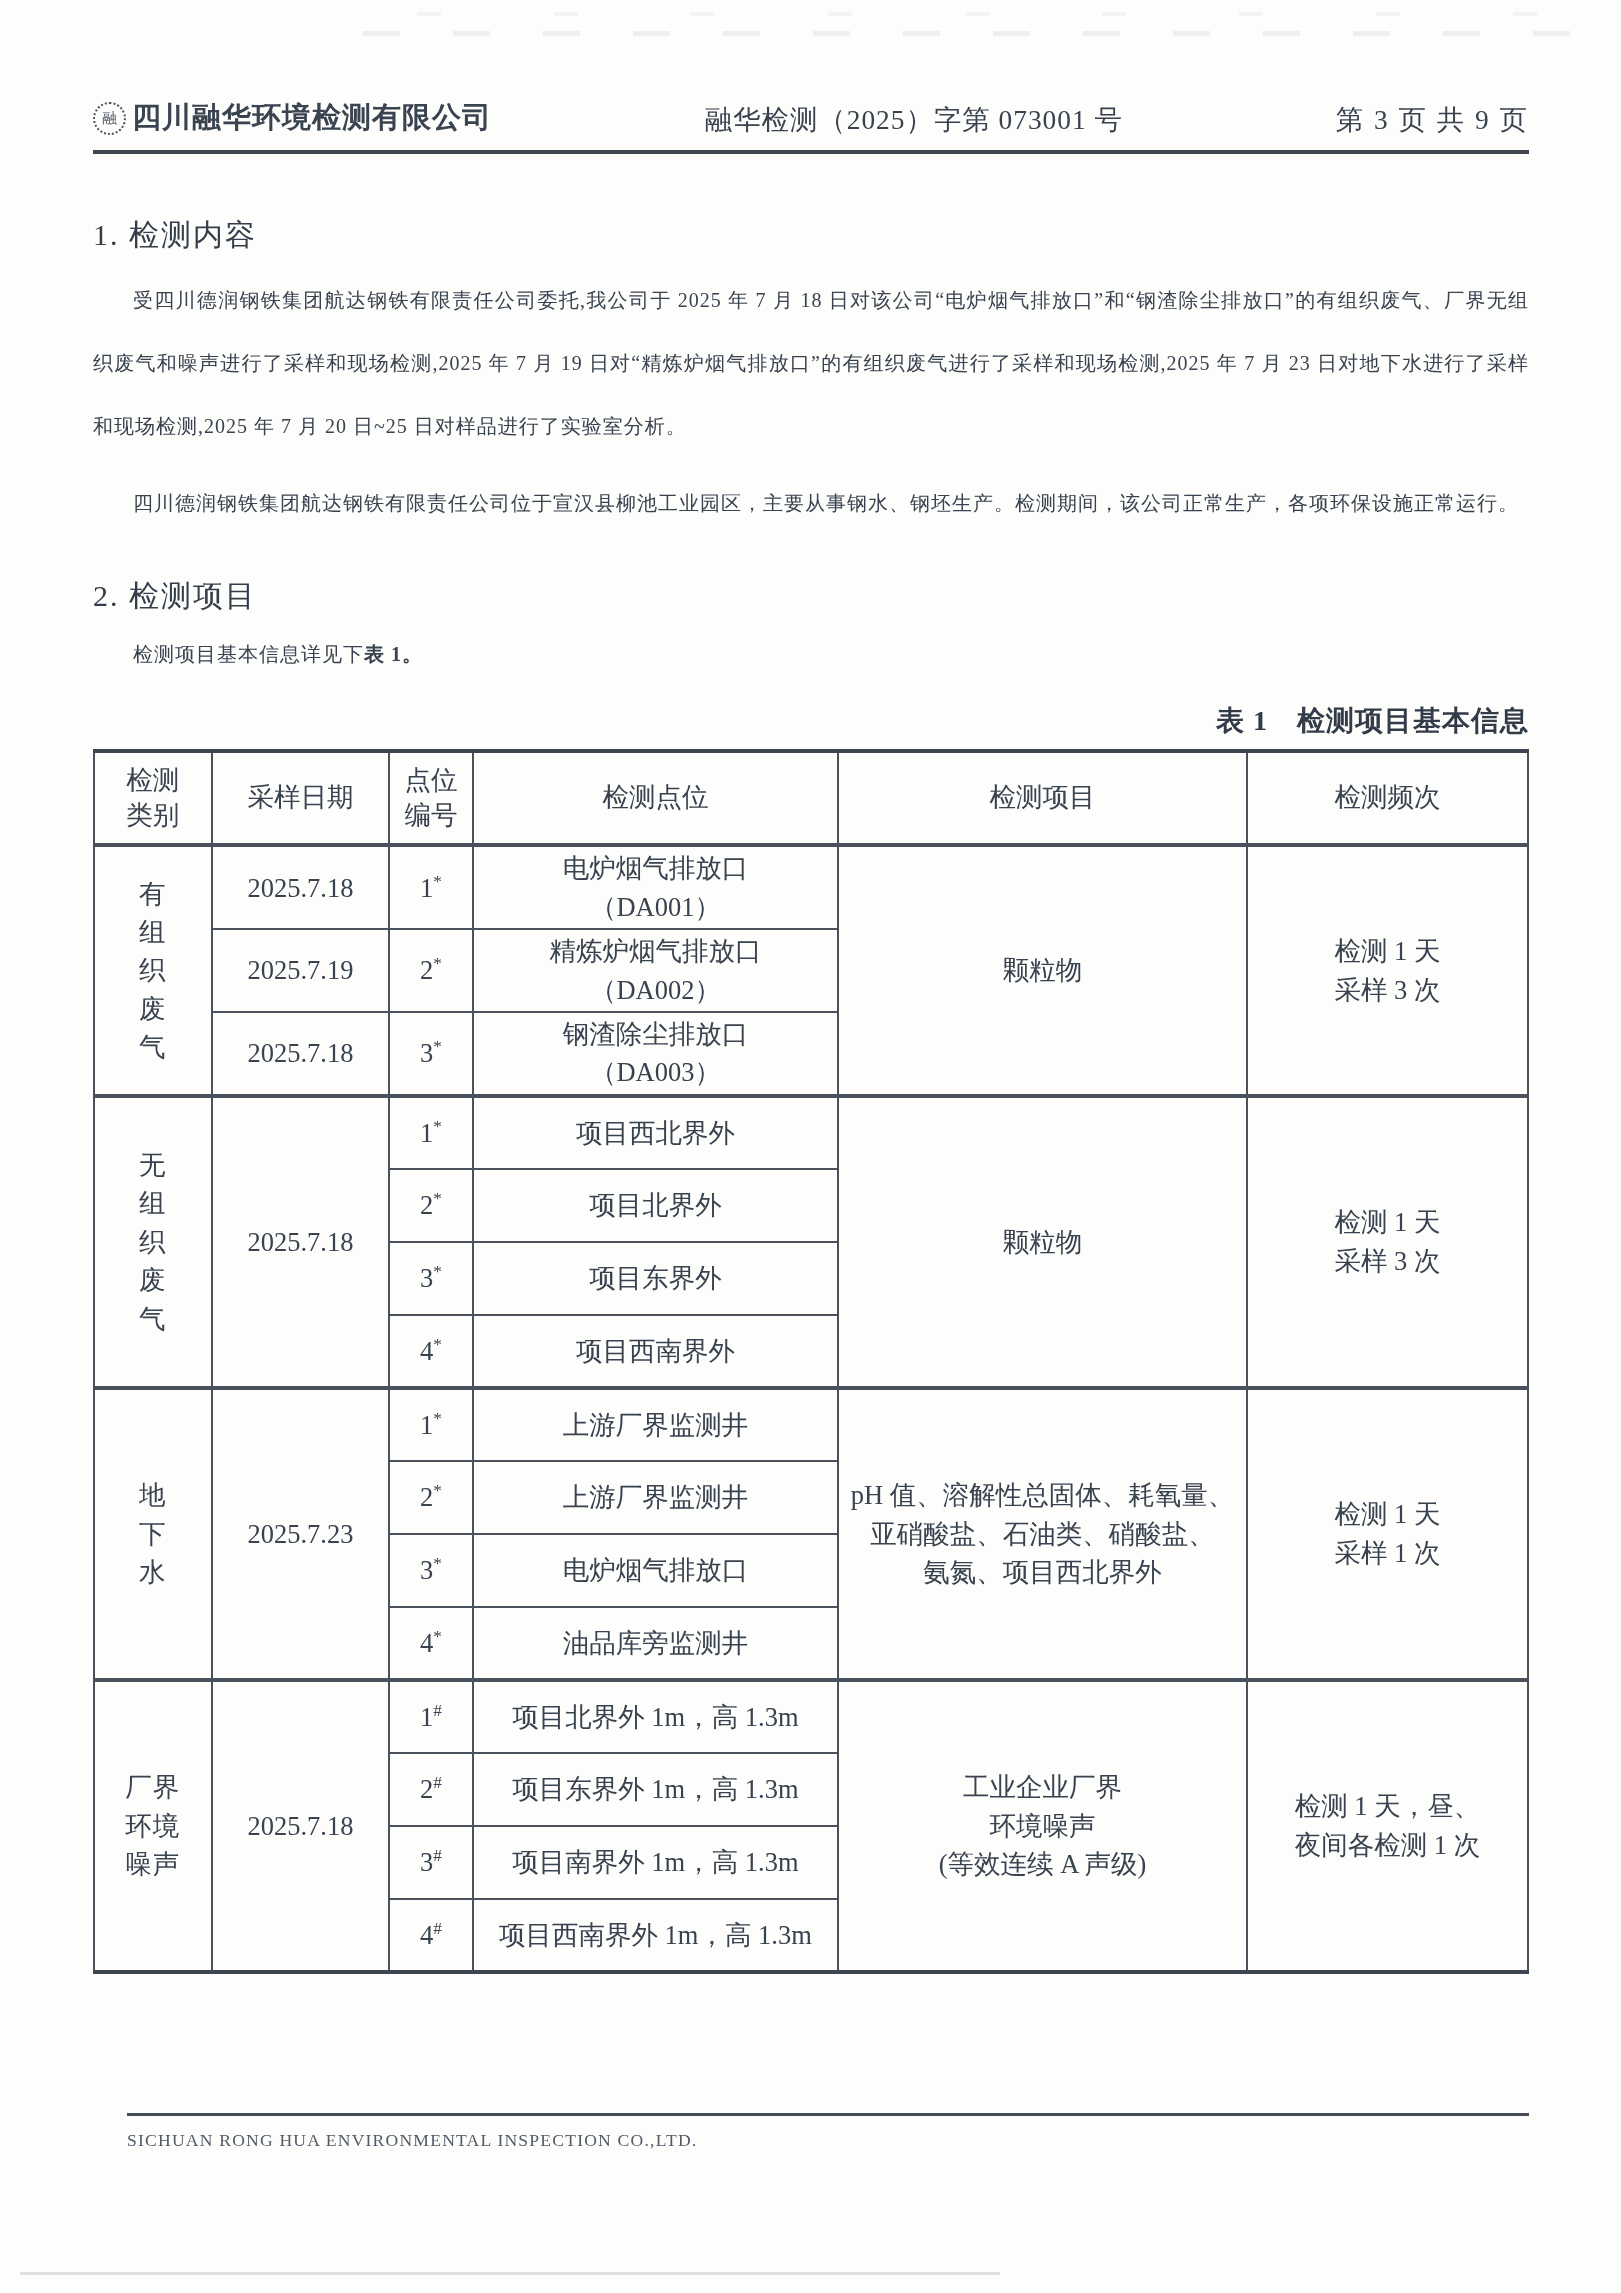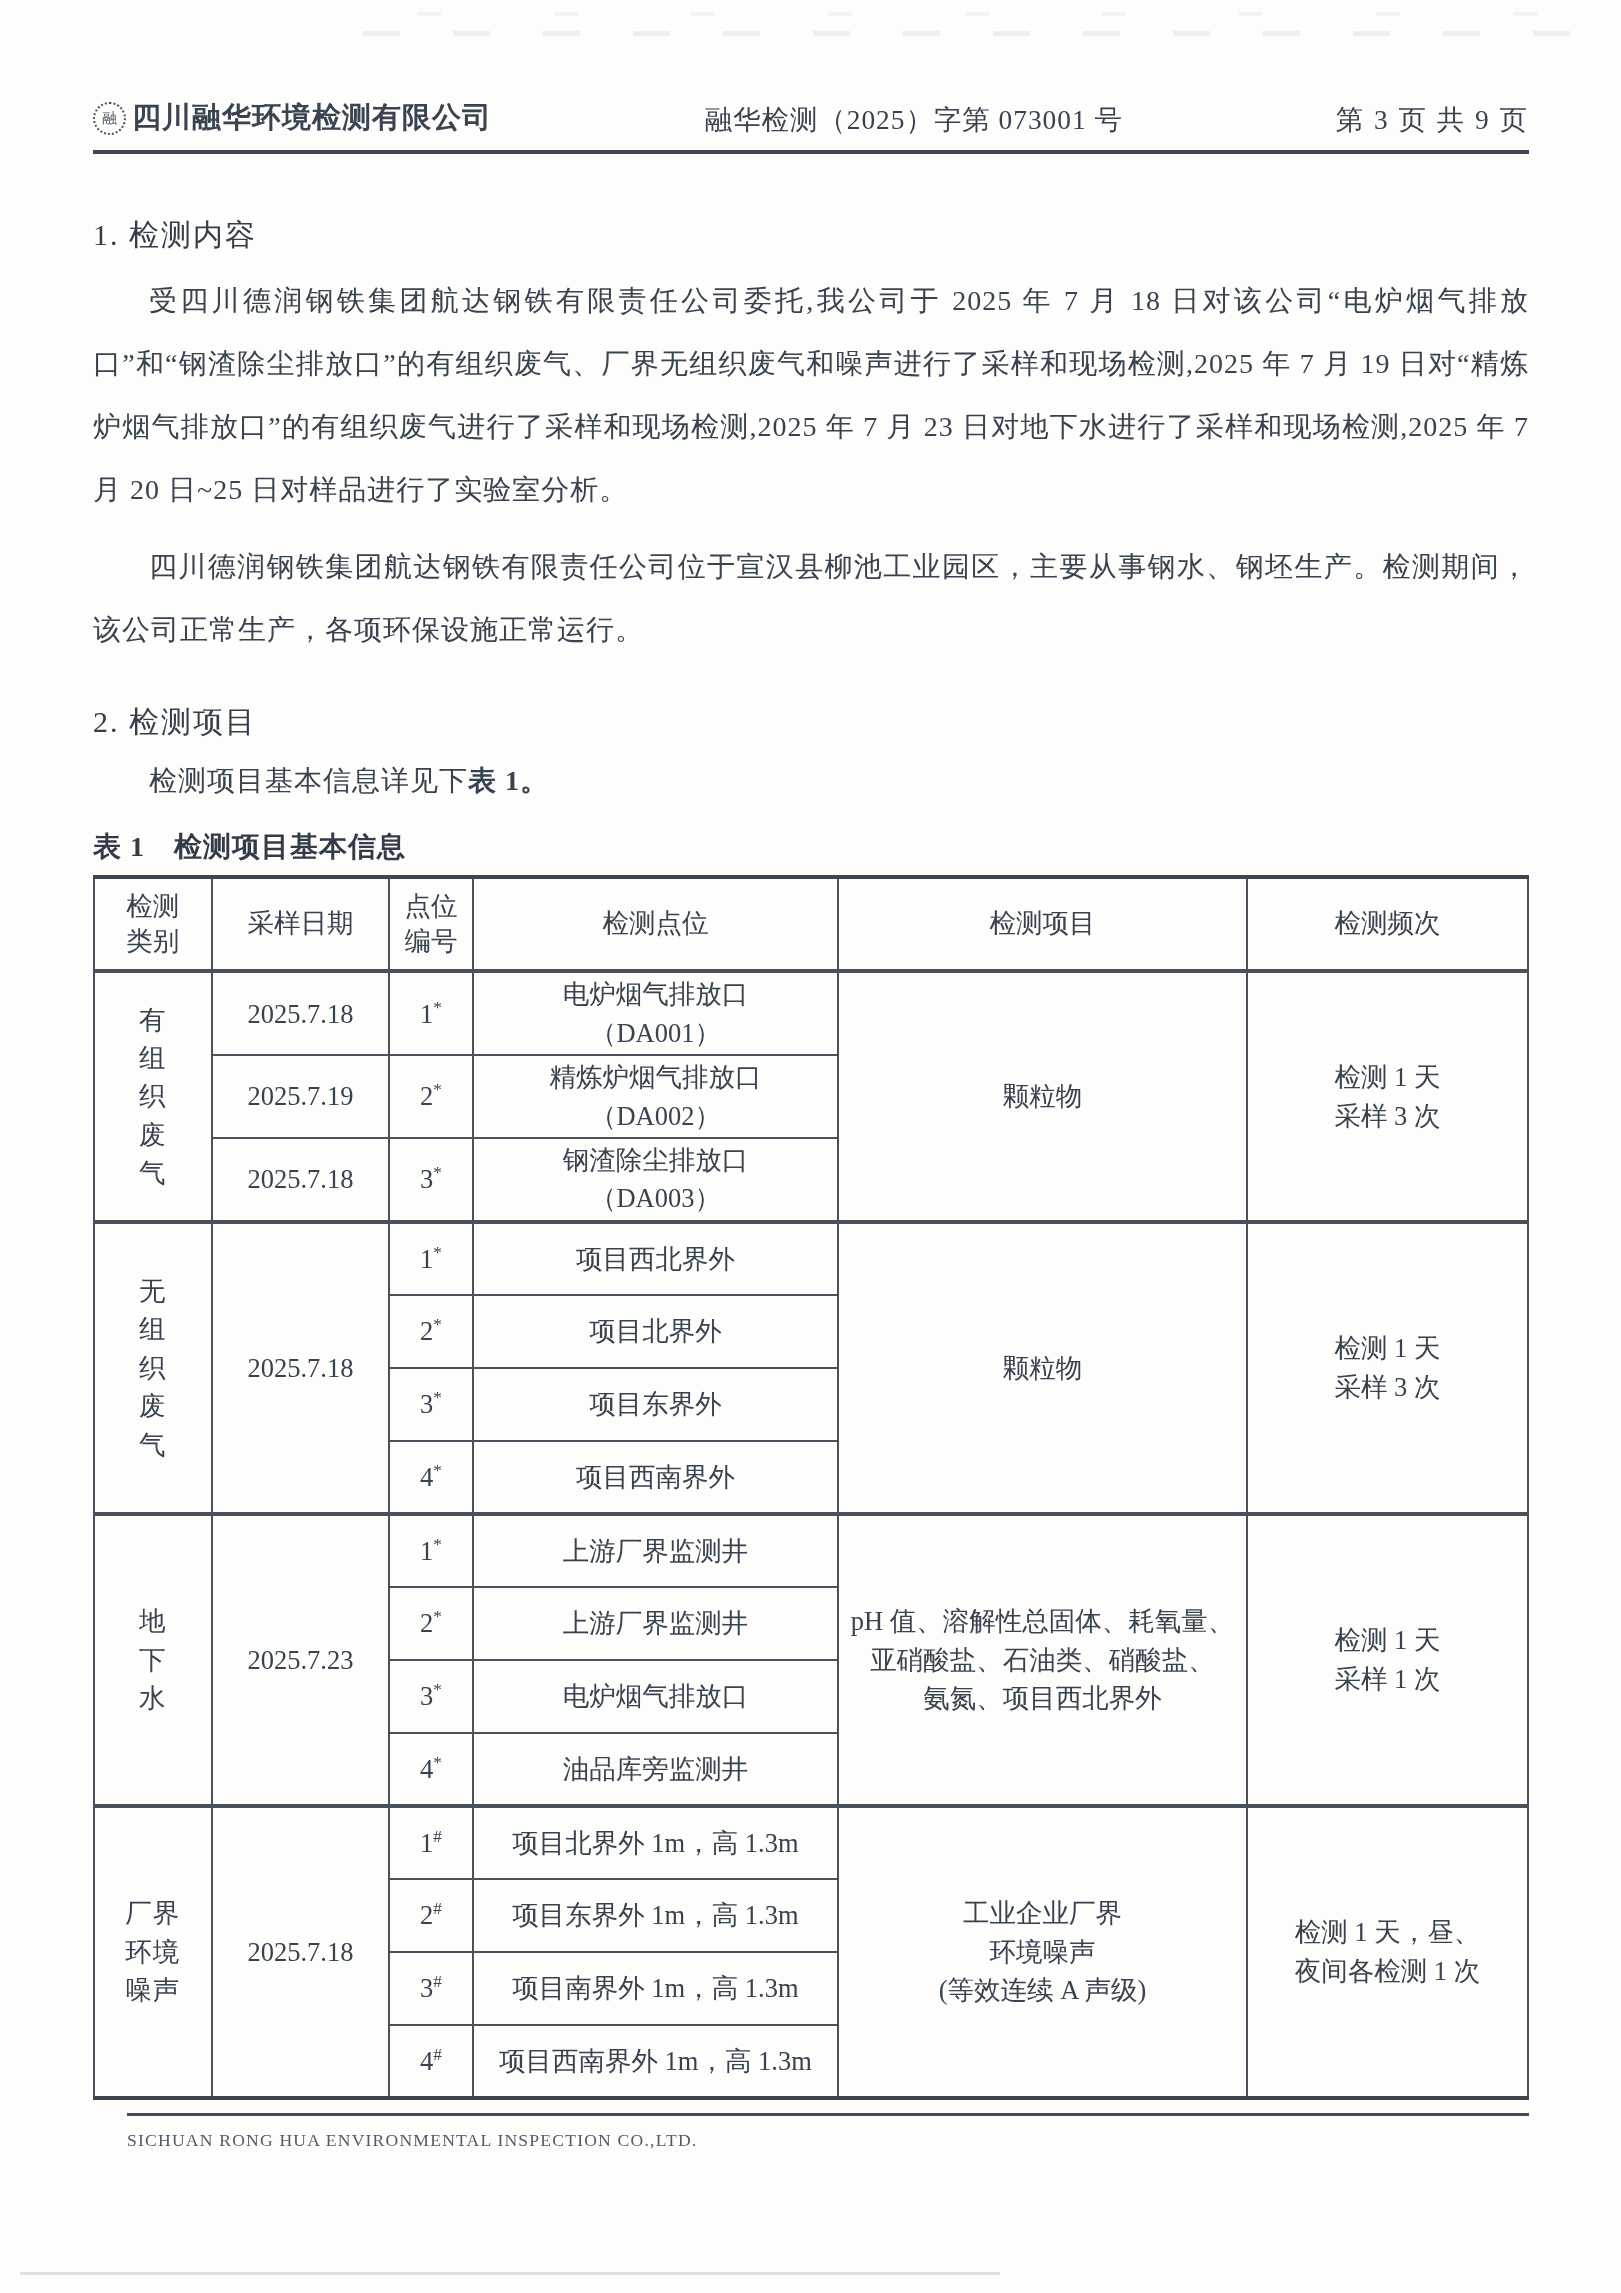--- a/index.html
+++ b/index.html
@@ -41,28 +41,28 @@
   .company{font-size:29px;font-weight:600;letter-spacing:1px;color:#3a4350;}
   .hdr-center{font-size:27.4px;letter-spacing:1px;}
   .hdr-right{font-size:27.4px;letter-spacing:2px;}
 
   h1.sec-title{
     font-size:30px;font-weight:normal;color:#353d4a;
     margin:61px 0 3.9px 0;letter-spacing:2px;
   }
   h1.sec-title.second{margin-top:41px;}
   p.body-para{
-    font-size:28px;line-height:63px;text-align:justify;
+    font-size:20px;line-height:63px;text-align:justify;
     text-indent:2em;margin:13.7px 0 0 0;letter-spacing:1px;
   }
   p.intro{margin-top:7.8px;line-height:59px;}
   p.intro b{font-weight:bold;}
 
   .tbl-caption{
-    text-align:left;font-size:28px;font-weight:bold;color:#333b48;
+    text-align:right;font-size:28px;font-weight:bold;color:#333b48;
     margin:17.6px 0 9.8px 0;letter-spacing:1px;
   }
 
   table.report{
     width:100%;border-collapse:collapse;table-layout:fixed;
     border:2.9px solid #3e4550;border-top-width:4.9px;border-bottom-width:4.9px;
   }
   table.report th, table.report td{
     border:2px solid #4a515c;
     text-align:center;vertical-align:middle;

